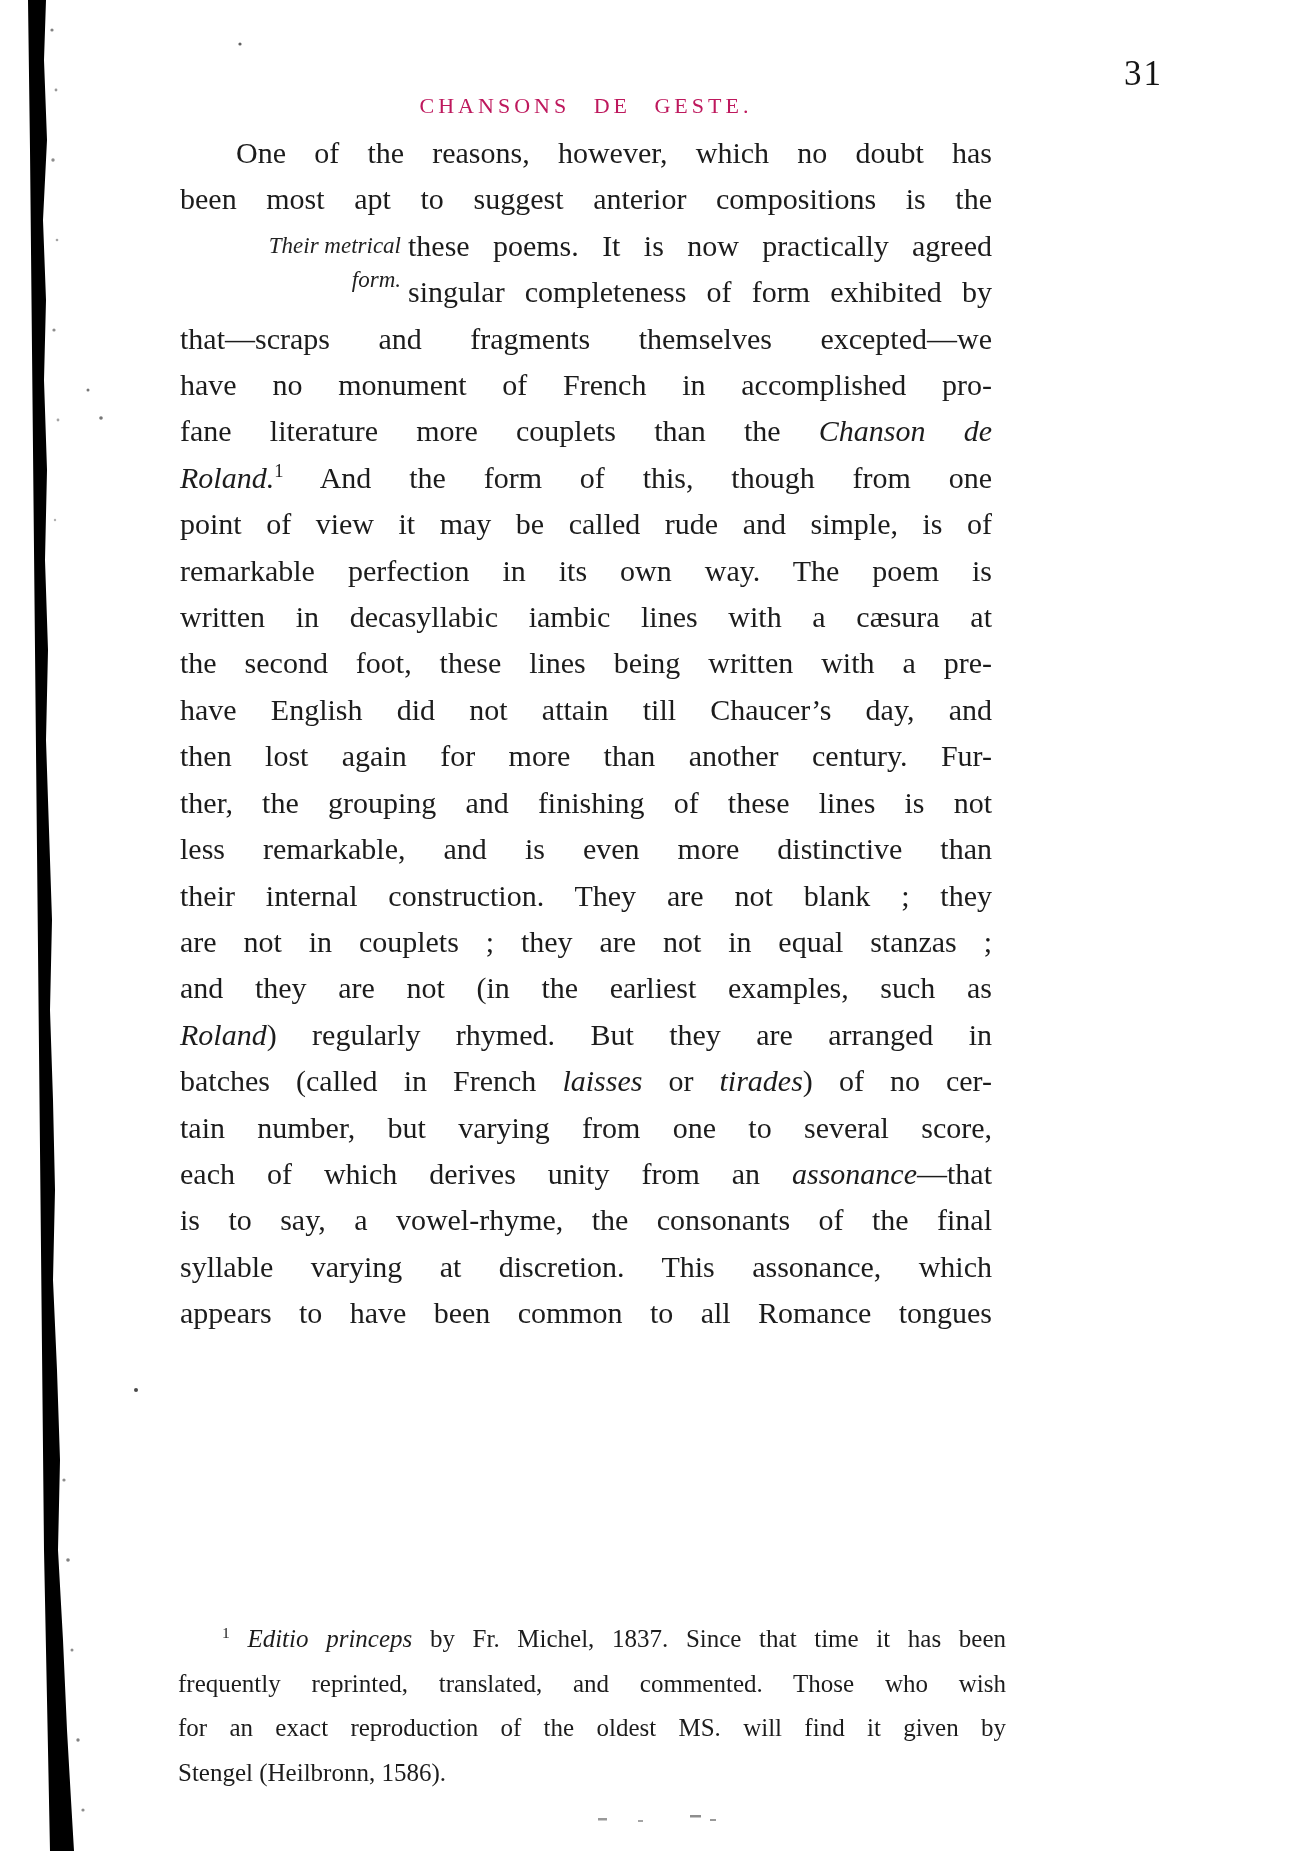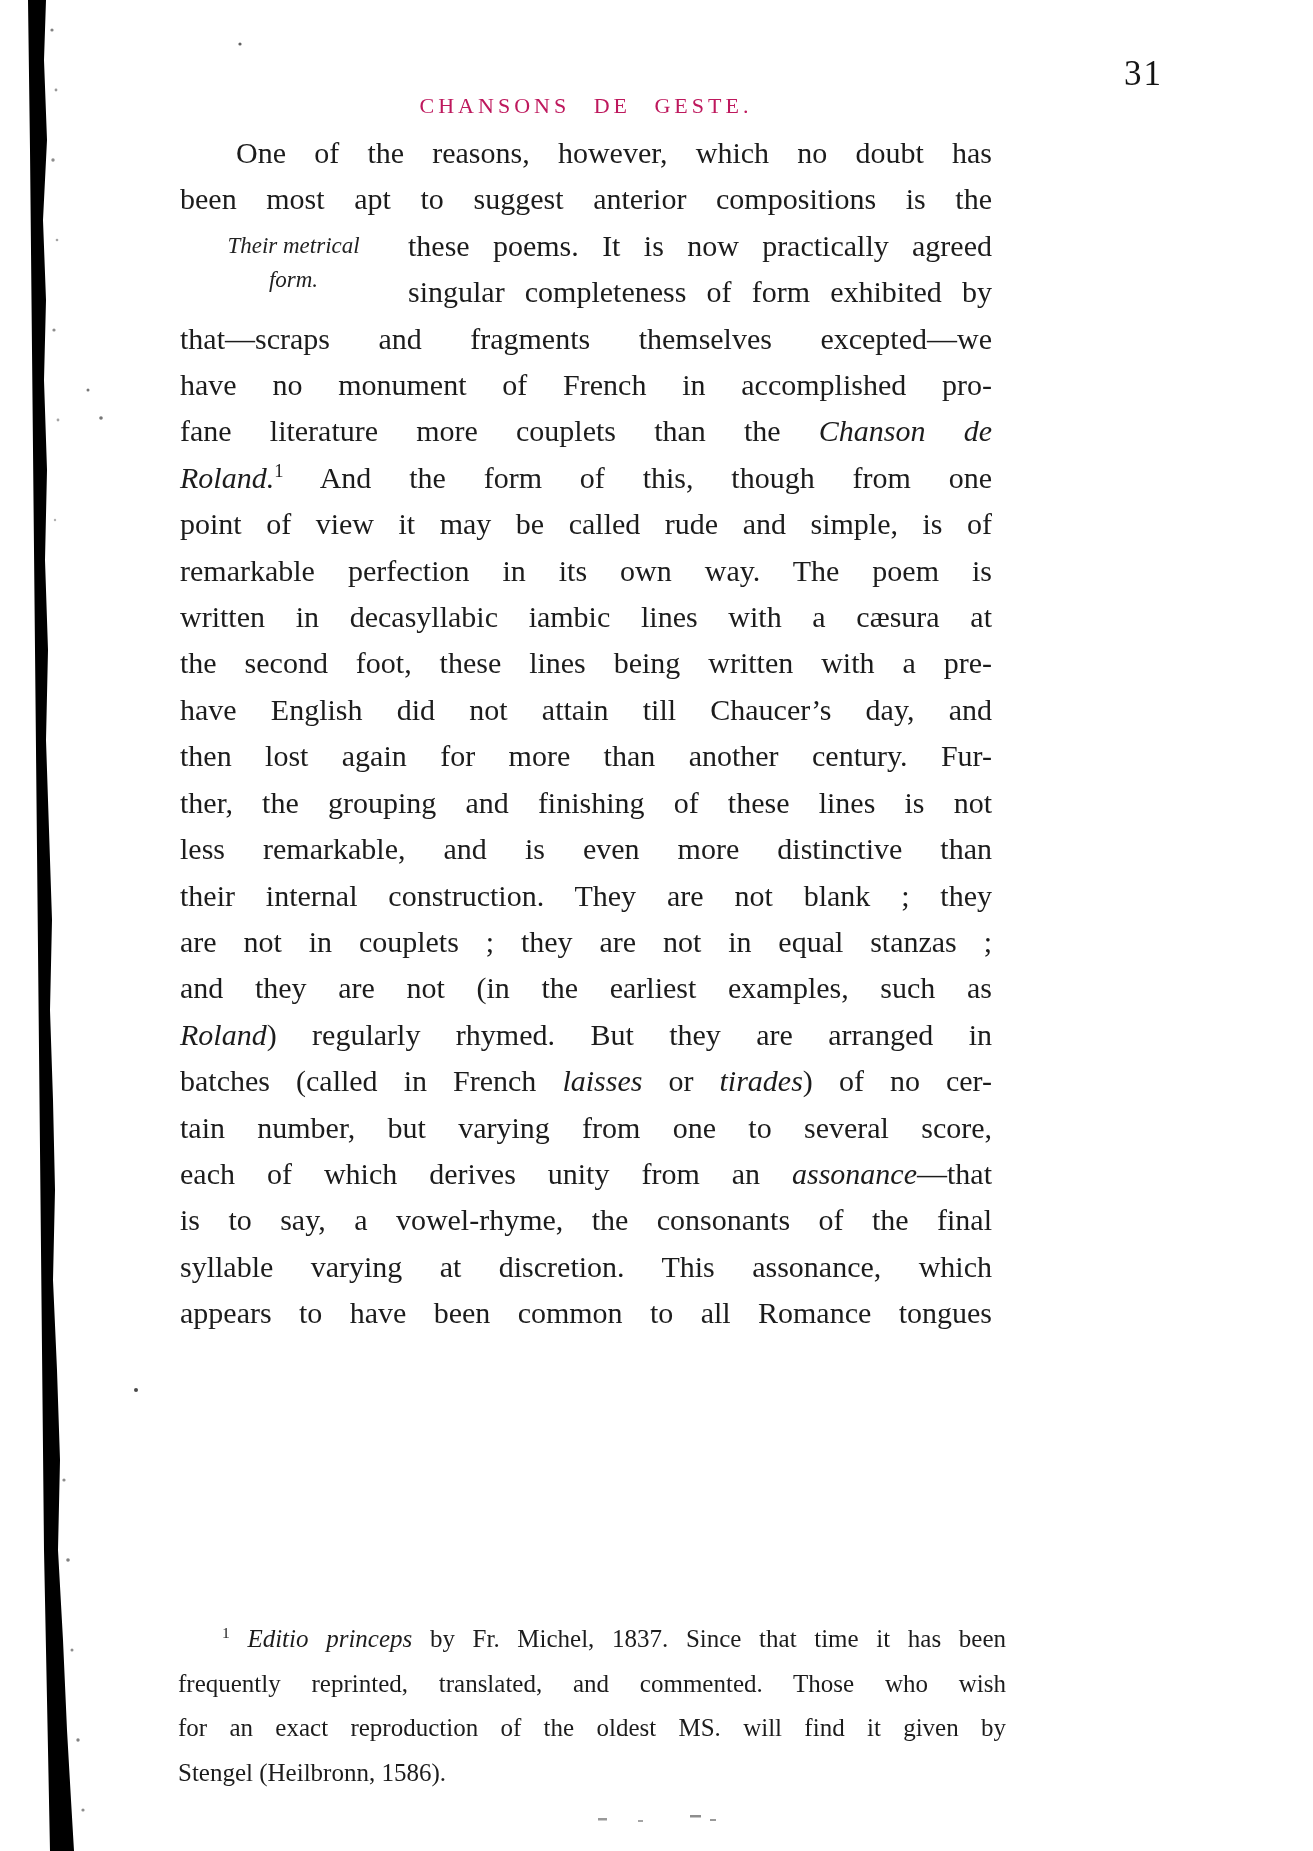--- a/index.html
+++ b/index.html
@@ -37,21 +37,21 @@
   }
   .line.noj{text-align-last:left;}
   .line.first{text-indent:56px;}
   .footnote .line.first{text-indent:44px;margin-top:20px;}
   .line.cutin{margin-left:228px;}
   .it{font-style:italic;}
   sup.sp{font-size:0.62em;line-height:0;vertical-align:super;}
   .margin-note{
     position:absolute;left:6px;top:99px;width:215px;
     font-style:italic;font-size:23px;line-height:34px;
-    text-align:center;color:#222;
+    text-align:right;color:#222;
   }
 </style>
 </head>
 <body>
 
 <div class="page">
 
   <svg class="artifacts" width="1313" height="1851" viewBox="0 0 1313 1851" xmlns="http://www.w3.org/2000/svg">
     <polygon fill="#000000" points="
       28,0 46,0 44,60 47,140 43,220 46,300 44,380 47,470 45,560 48,650 46,740 49,830

